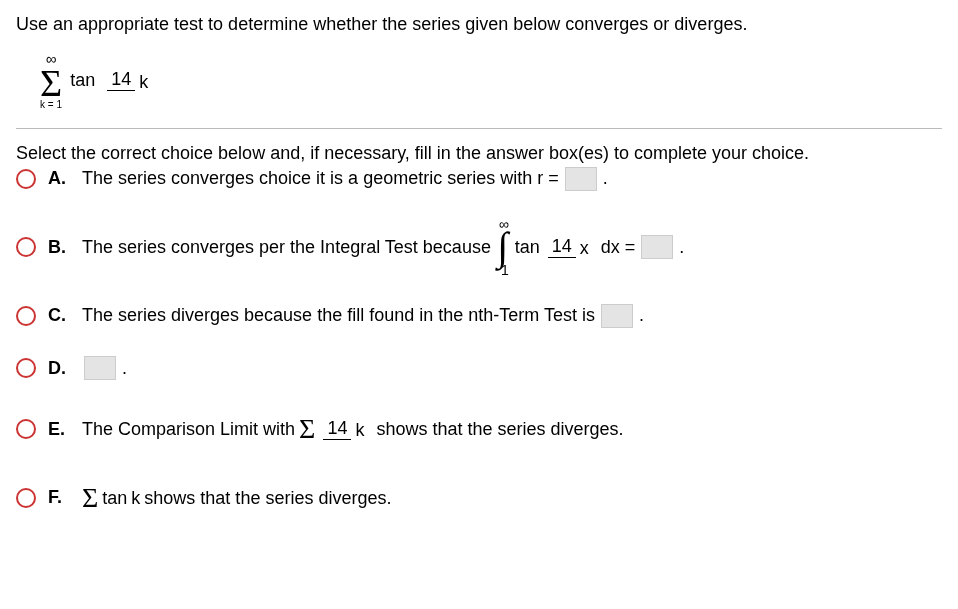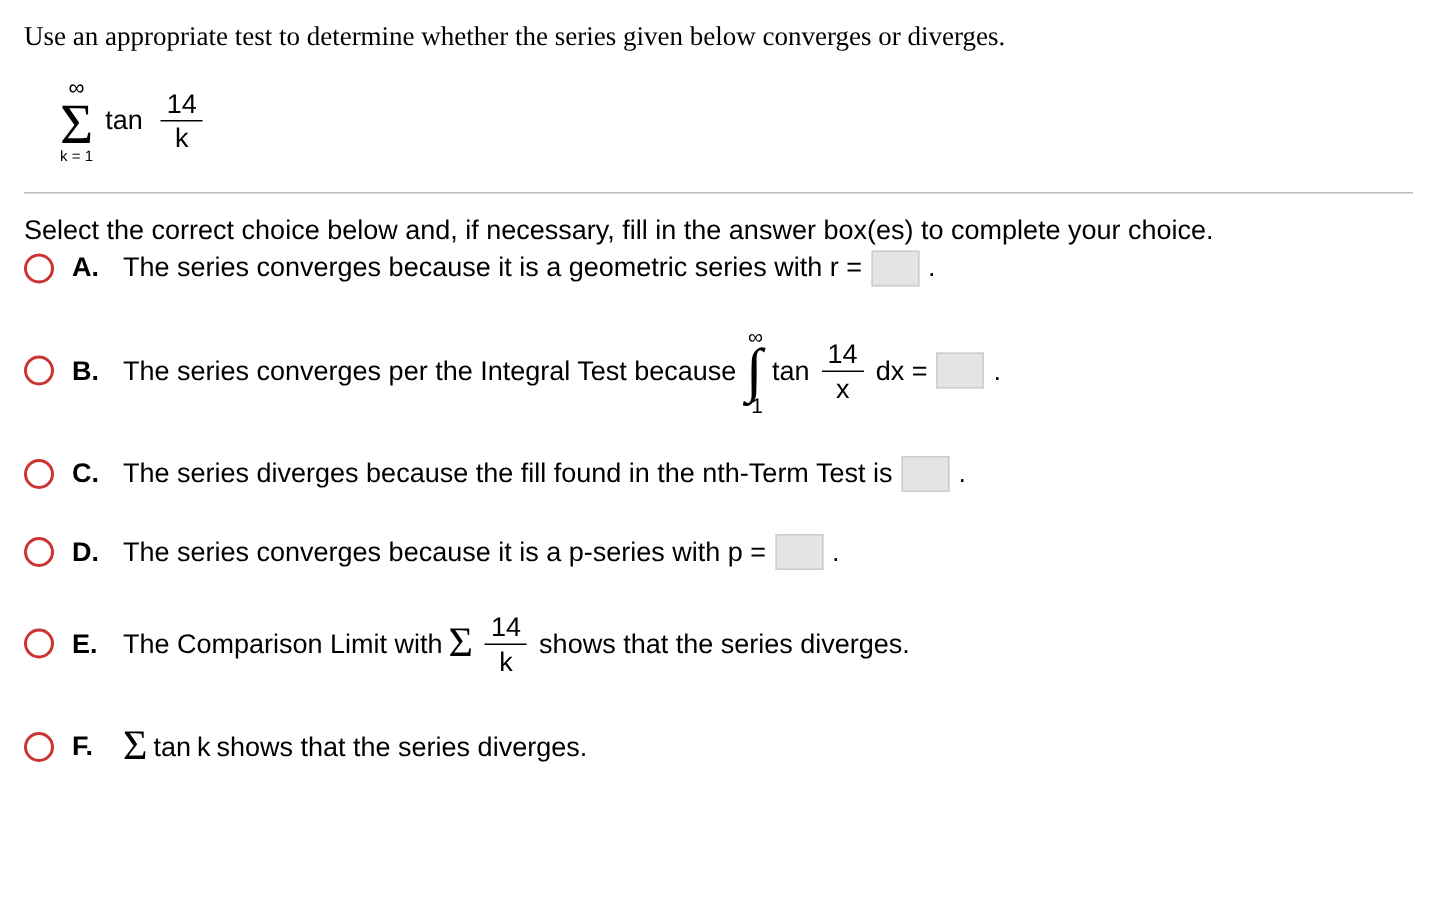--- a/index.html
+++ b/index.html
@@ -11,21 +11,20 @@
       font-family: Arial, Helvetica, sans-serif;
       font-size: 18px;
       color: #000;
       background: #fff;
       padding: 12px 16px;
       width: 958px;
     }
     .question-text {
       margin-bottom: 3px;
       line-height: 1.4;
-      font-family: Liberation Serif, serif;
     }
     .series-display {
       margin: 14px 0 18px 24px;
       display: flex;
       align-items: center;
       gap: 8px;
     }
     .sigma-block {
       display: inline-flex;
       flex-direction: column;
@@ -38,21 +37,21 @@
     .sigma-sym {
       font-size: 38px;
       font-family: 'Times New Roman', serif;
       line-height: 0.9;
     }
     .sigma-bot {
       font-size: 10px;
     }
     .frac {
       display: inline-flex;
-      flex-direction: column;
+      flex-direction: row;
       align-items: center;
       vertical-align: middle;
       line-height: 1;
       margin: 0 4px;
     }
     .frac .num {
       border-bottom: 1.5px solid #000;
       padding: 0 4px 2px 4px;
     }
     .frac .den {
@@ -157,21 +156,21 @@
 <hr class="divider">
 
 <div class="instruction">Select the correct choice below and, if necessary, fill in the answer box(es) to complete your choice.</div>
 
 <div class="options">
 
   <div class="option">
     <span class="radio"></span>
     <span class="opt-label">A.</span>
     <span class="opt-text">
-      <span>The series converges because it is a geometric series with r =</span>
+      <span>The series converges choice it is a geometric series with r =</span>
       <span class="answer-box"></span>
       <span>.</span>
     </span>
   </div>
 
   <div class="option">
     <span class="radio"></span>
     <span class="opt-label">B.</span>
     <span class="opt-text">
       <span>The series converges per the Integral Test because</span>
@@ -198,21 +197,20 @@
       <span>The series diverges because the fill found in the nth-Term Test is</span>
       <span class="answer-box"></span>
       <span>.</span>
     </span>
   </div>
 
   <div class="option">
     <span class="radio"></span>
     <span class="opt-label">D.</span>
     <span class="opt-text">
-      <span>The series converges because it is a p-series with p =</span>
       <span class="answer-box"></span>
       <span>.</span>
     </span>
   </div>
 
   <div class="option">
     <span class="radio"></span>
     <span class="opt-label">E.</span>
     <span class="opt-text">
       <span>The Comparison Limit with</span>

